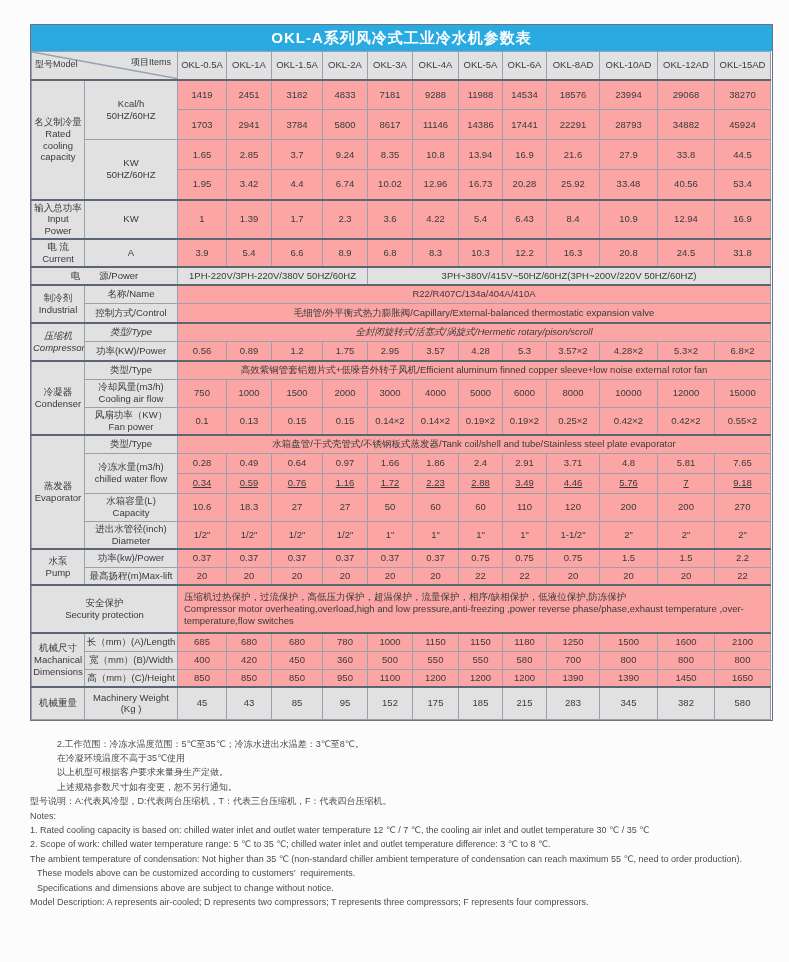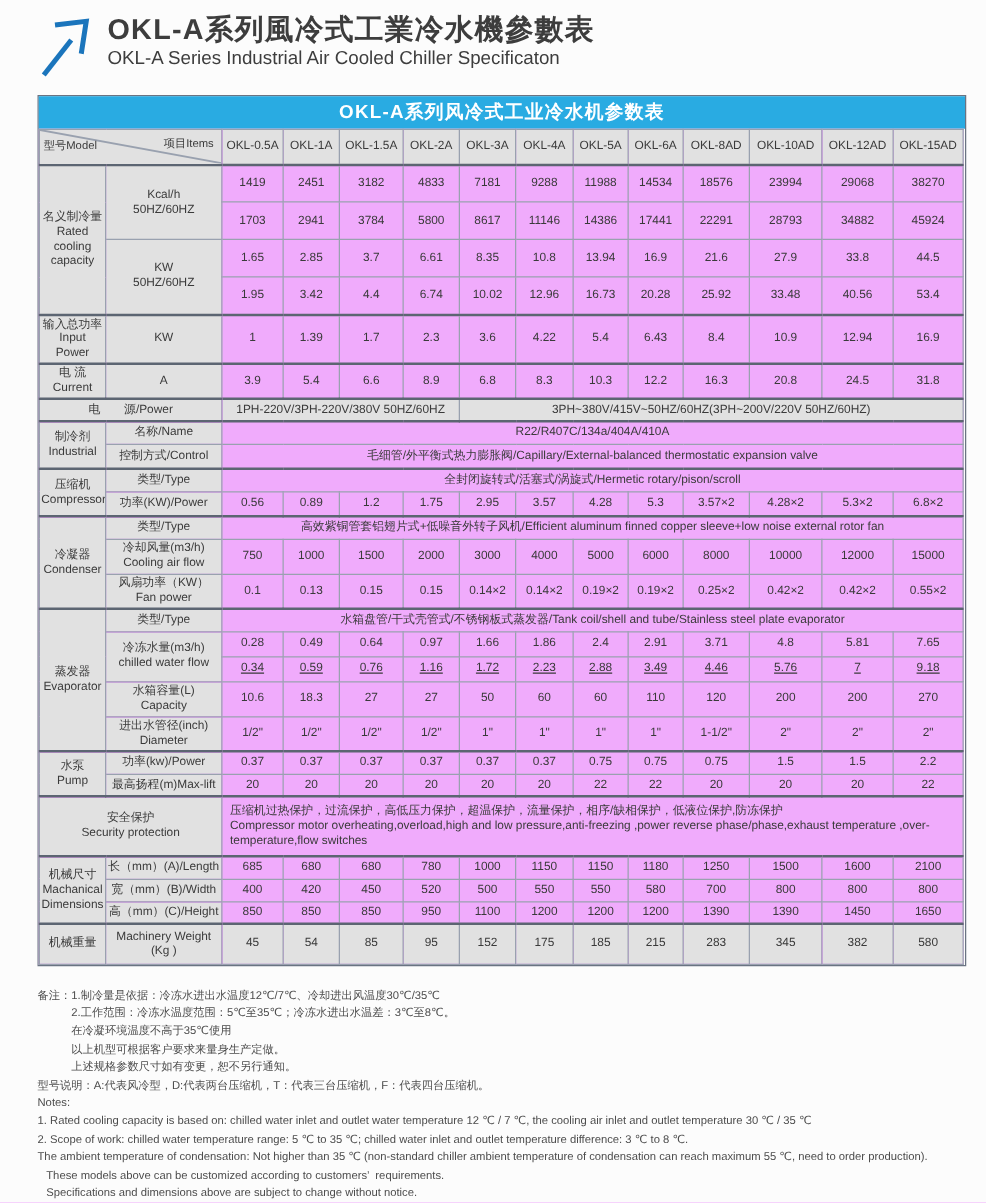--- a/index.html
+++ b/index.html
@@ -11,21 +11,21 @@
   
   .hdr{display:flex;align-items:flex-start;}
   .logo{width:46px;height:50px;flex:0 0 auto;margin-top:2px;}
   .titles{margin-left:10px;}
   .title-zh{font-size:23px;font-weight:700;color:#3d3d3d;letter-spacing:1px;line-height:1.15;}
   .title-en{font-size:15px;font-weight:400;color:#3d3d3d;margin-top:2px;}
   
   .tbl-wrap{width:741px;margin-top:14px;border:1px solid #6a7382;}
   .blue-bar{background:#29abe2;color:#ffffff;text-align:center;font-size:15px;
     font-weight:700;height:26px;line-height:26px;letter-spacing:1px;}
-  table{border-collapse:collapse;width:739px;table-layout:fixed;background:#f0abfc;}
+  table{border-collapse:collapse;width:739px;table-layout:fixed;background:#fca5a5;}
   td{border:1px solid #99a1af;font-size:9.5px;text-align:center;vertical-align:middle;
      padding:1px 1px;white-space:pre-line;color:#3a3a3a;line-height:1.25;overflow:hidden;}
   td.lb{background:#e1e1e1;}
   td.mod{background:#e1e1e1;font-size:9.5px;}
   td.lt{text-align:left;padding:2px 6px;}
   tr.sec td{border-top:2px solid #5c6572;}
   td.corner{position:relative;background:#e1e1e1;padding:0;}
   td.corner svg{position:absolute;left:0;top:0;width:100%;height:100%;}
   td.corner .cm{position:absolute;left:3px;top:50%;transform:translateY(-50%);font-size:9px;}
   td.corner .ci{position:absolute;right:6px;top:42%;transform:translateY(-50%);font-size:9px;}
@@ -33,30 +33,20 @@
   .notes{margin-top:16px;font-size:9px;color:#4c4c4c;line-height:1.6;width:745px;}
   .note{white-space:pre-wrap;}
   .note.i1{padding-left:27px;}
   .note.is{padding-left:7px;}
 </style>
 </head>
 <body>
 
 <div class="page">
 
-  <div class="hdr">
-    <svg class="logo" viewBox="0 0 46 50">
-      <path d="M5 48 L27 20" stroke="#1b75bc" stroke-width="4" fill="none"></path>
-      <path d="M14 8 L39 5 L35 31" stroke="#1b75bc" stroke-width="4" fill="none" stroke-linejoin="miter"></path>
-    </svg>
-    <div class="titles">
-      <div class="title-zh">OKL-A系列風冷式工業冷水機參數表</div>
-      <div class="title-en">OKL-A Series Industrial Air Cooled Chiller Specificaton</div>
-    </div>
-  </div>
 
   <div class="tbl-wrap">
     <div class="blue-bar">OKL-A系列风冷式工业冷水机参数表</div>
     <table>
       <colgroup id="cols">
           <col style="width: 53px;">
           <col style="width: 93px;">
           <col style="width: 49px;">
           <col style="width: 45px;">
           <col style="width: 51px;">
@@ -121,21 +111,21 @@
             <td>28793</td>
             <td>34882</td>
             <td>45924</td>
           </tr>
           <tr style="height: 30px;">
             <td rowspan="2" class="lb">KW
 50HZ/60HZ</td>
             <td>1.65</td>
             <td>2.85</td>
             <td>3.7</td>
-            <td>6.61</td>
+            <td>9.24</td>
             <td>8.35</td>
             <td>10.8</td>
             <td>13.94</td>
             <td>16.9</td>
             <td>21.6</td>
             <td>27.9</td>
             <td>33.8</td>
             <td>44.5</td>
           </tr>
           <tr style="height: 30px;">
@@ -194,21 +184,21 @@
           <tr class="sec" style="height: 18px;">
             <td rowspan="2" class="lb">制冷剂
 Industrial</td>
             <td class="lb">名称/Name</td>
             <td colspan="12">R22/R407C/134a/404A/410A</td>
           </tr>
           <tr style="height: 20px;">
             <td class="lb">控制方式/Control</td>
             <td colspan="12">毛细管/外平衡式热力膨胀阀/Capillary/External-balanced thermostatic expansion valve</td>
           </tr>
-          <tr class="sec" style="height: 18px;">
+          <tr class="sec" style="height: 18px; font-style: italic;">
             <td rowspan="2" class="lb">压缩机
 Compressor</td>
             <td class="lb">类型/Type</td>
             <td colspan="12">全封闭旋转式/活塞式/涡旋式/Hermetic rotary/pison/scroll</td>
           </tr>
           <tr style="height: 20px;">
             <td class="lb">功率(KW)/Power</td>
             <td>0.56</td>
             <td>0.89</td>
             <td>1.2</td>
@@ -383,21 +373,21 @@
             <td>1250</td>
             <td>1500</td>
             <td>1600</td>
             <td>2100</td>
           </tr>
           <tr style="height: 18px; padding-left: 47px;">
             <td class="lb">宽（mm）(B)/Width</td>
             <td>400</td>
             <td>420</td>
             <td>450</td>
-            <td>520</td>
+            <td>360</td>
             <td>500</td>
             <td>550</td>
             <td>550</td>
             <td>580</td>
             <td>700</td>
             <td>800</td>
             <td>800</td>
             <td>800</td>
           </tr>
           <tr style="height: 18px;">
@@ -413,38 +403,37 @@
             <td>1390</td>
             <td>1390</td>
             <td>1450</td>
             <td>1650</td>
           </tr>
           <tr class="sec" style="height: 32px;">
             <td class="lb">机械重量</td>
             <td class="lb">Machinery Weight
 (Kg )</td>
             <td class="lb">45</td>
-            <td class="lb">54</td>
+            <td class="lb">43</td>
             <td class="lb">85</td>
             <td class="lb">95</td>
             <td class="lb">152</td>
             <td class="lb">175</td>
             <td class="lb">185</td>
             <td class="lb">215</td>
             <td class="lb">283</td>
             <td class="lb">345</td>
             <td class="lb">382</td>
             <td class="lb">580</td>
           </tr>
         </tbody>
     </table>
   </div>
 
   <div class="notes" id="notes">
-      <div class="note">备注：1.制冷量是依据：冷冻水进出水温度12℃/7℃、冷却进出风温度30℃/35℃</div>
       <div class="note i1">2.工作范围：冷冻水温度范围：5℃至35℃；冷冻水进出水温差：3℃至8℃。</div>
       <div class="note i1">在冷凝环境温度不高于35℃使用</div>
       <div class="note i1">以上机型可根据客户要求来量身生产定做。</div>
       <div class="note i1">上述规格参数尺寸如有变更，恕不另行通知。</div>
       <div class="note">型号说明：A:代表风冷型，D:代表两台压缩机，T：代表三台压缩机，F：代表四台压缩机。</div>
       <div class="note">Notes:</div>
       <div class="note">1. Rated cooling capacity is based on: chilled water inlet and outlet water temperature 12 ℃ / 7 ℃, the cooling air inlet and outlet temperature 30 ℃ / 35 ℃</div>
       <div class="note">2. Scope of work: chilled water temperature range: 5 ℃ to 35 ℃; chilled water inlet and outlet temperature difference: 3 ℃ to 8 ℃.</div>
       <div class="note">The ambient temperature of condensation: Not higher than 35 ℃ (non-standard chiller ambient temperature of condensation can reach maximum 55 ℃, need to order production).</div>
       <div class="note is">These models above can be customized according to customers’  requirements.</div>

